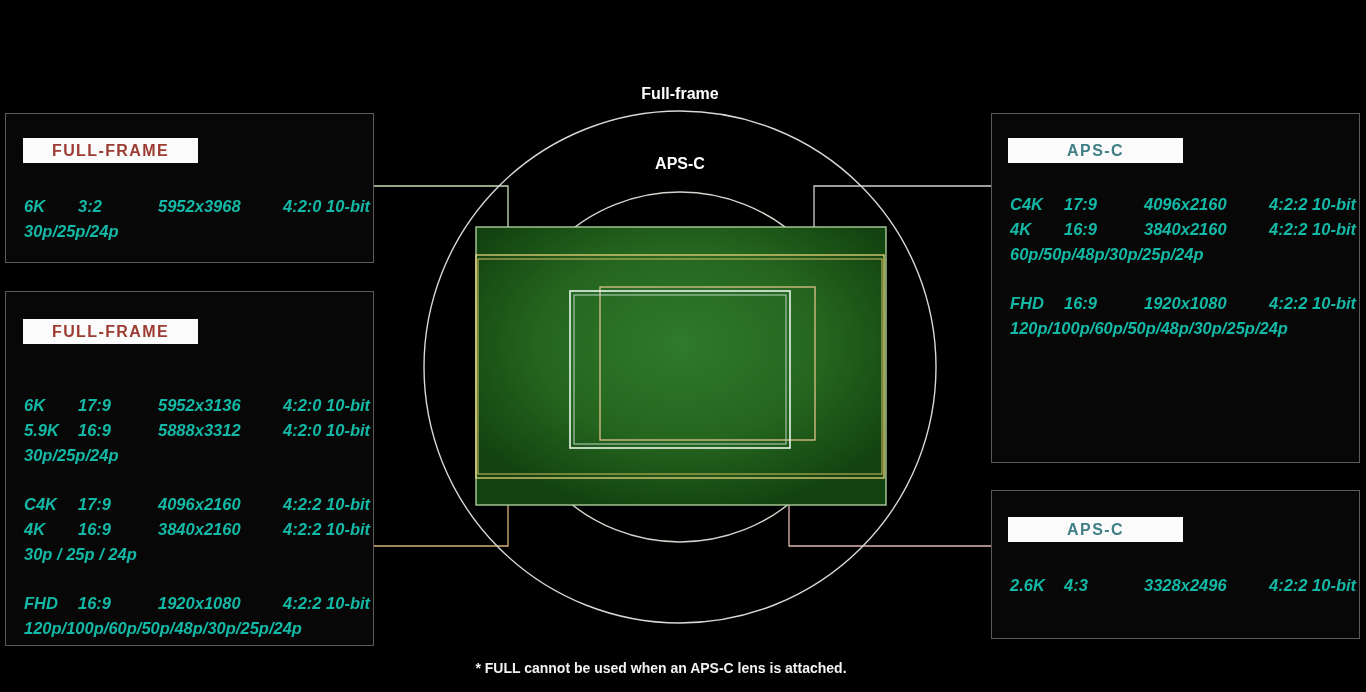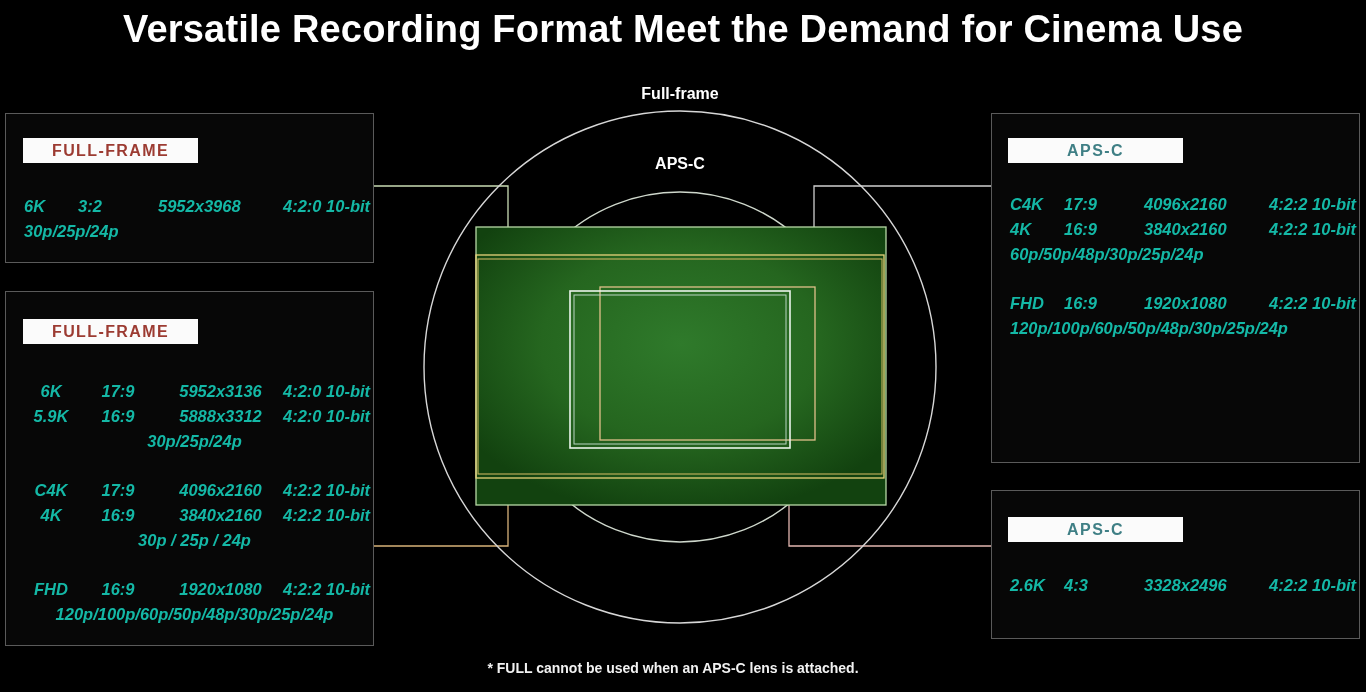--- a/index.html
+++ b/index.html
@@ -48,44 +48,43 @@
   .p-bl .badge{left:17px;top:27px;width:175px;}
   .p-tr .badge{left:16px;top:24px;width:175px;}
   .p-br .badge{left:16px;top:26px;width:175px;}
 
   .specs{
     position:absolute;left:18px;right:8px;
     color:#14b8a6;font-style:italic;font-weight:700;
     font-size:16.5px;line-height:25px;white-space:pre;
   }
   .p-tl .specs{top:80px;}
-  .p-bl .specs{top:87px;text-align:center;}
+  .p-bl .specs{top:101px;}
   .p-tr .specs{top:78px;}
   .p-br .specs{top:82px;}
 
   .specrow{display:block;white-space:pre;}
   .specrow .c1{display:inline-block;width:54px;}
   .specrow .c2{display:inline-block;width:80px;}
   .specrow .c3{display:inline-block;width:125px;}
   .specrow .c4{display:inline-block;}
   .specrow.plain{display:block;}
   .gap{display:block;height:24px;}
 
   
   .footnote{
     position:absolute;left:0;top:660px;width:1322px;text-align:center;
-    color:#f2f2f2;font-size:14px;font-weight:700;padding-left:12px;
+    color:#f2f2f2;font-size:14px;font-weight:700;
   }
 </style>
 </head>
 <body>
 
 <div id="stage">
 
-  <div class="title">Versatile Recording Format Meet the Demand for Cinema Use</div>
 
   <svg id="diagram" viewBox="0 0 1366 692" xmlns="http://www.w3.org/2000/svg">
     <defs>
       <radialGradient id="sensorGrad" cx="50%" cy="42%" r="62%">
         <stop offset="0%" stop-color="#2f7a2b"></stop>
         <stop offset="55%" stop-color="#25661f"></stop>
         <stop offset="100%" stop-color="#12420f"></stop>
       </radialGradient>
     </defs>
 

